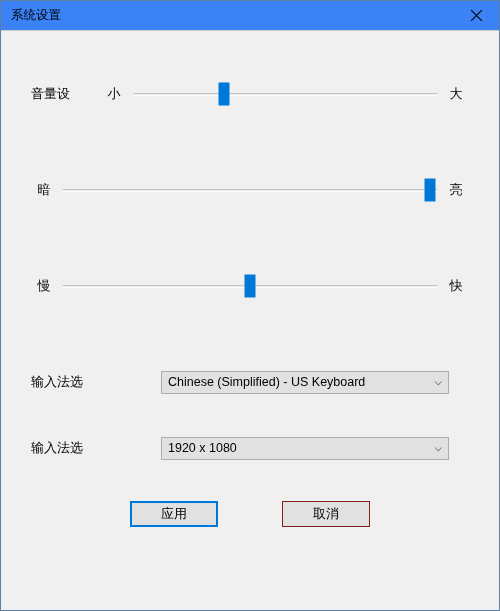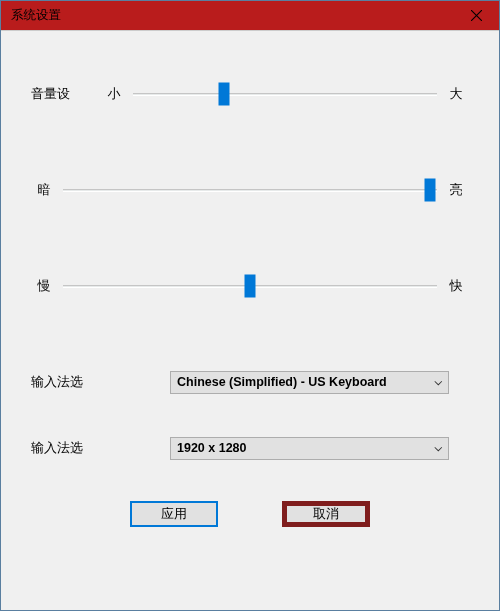--- a/index.html
+++ b/index.html
@@ -12,21 +12,21 @@
   }
   .window {
     width: 500px;
     height: 611px;
     border: 1px solid #5a7fa0;
     background: #f0f0f0;
     position: relative;
   }
   .titlebar {
     height: 30px;
-    background: #b91c1c;
+    background: #3b82f6;
     border-bottom: 1px solid #ccc;
     display: flex;
     align-items: center;
     justify-content: space-between;
     padding-left: 10px;
   }
   .titlebar-title { font-size: 12.5px; color: #000; }
   .close-btn {
     width: 46px;
     height: 30px;
@@ -42,21 +42,20 @@
   }
   .row {
     display: flex;
     align-items: center;
     margin-bottom: 70px;
     height: 26px;
     justify-content: space-between;
   }
   .row.control-row {
     margin-bottom: 40px;
-    gap: 9px;
   }
   .label {
     width: 70px;
     flex-shrink: 0;
   }
   .min-label, .max-label {
     width: 26px;
     text-align: center;
     flex-shrink: 0;
   }
@@ -93,33 +92,32 @@
     width: 100%;
     height: 23px;
     border: 1px solid #adadad;
     background: #e1e1e1;
     display: flex;
     align-items: center;
     justify-content: space-between;
     padding: 0 6px;
     cursor: pointer;
     font-size: 12.5px;
-    font-weight: bold;
   }
   .select .chev { font-size: 10px; color: #333; }
   .button-row {
     display: flex;
     justify-content: center;
     gap: 64px;
     margin-top: 30px;
   }
   .btn {
     width: 88px;
     height: 26px;
-    border: 5px solid #7f1d1d;
+    border: 1px solid #7f1d1d;
     background: #e1e1e1;
     display: flex;
     align-items: center;
     justify-content: center;
     cursor: pointer;
     font-size: 13px;
   }
   .btn.default { border: 2px solid #0078d7; }
 </style>
 </head>
@@ -177,21 +175,21 @@
           <span>Chinese (Simplified) - US Keyboard</span>
           <span class="chev">⌵</span>
         </div>
       </div>
     </div>
 
     <div class="row control-row">
       <span class="label">输入法选</span>
       <div class="control-area">
         <div class="select">
-          <span>1920 x 1280</span>
+          <span>1920 x 1080</span>
           <span class="chev">⌵</span>
         </div>
       </div>
     </div>
 
     <div class="button-row">
       <div class="btn default">
         <span>应用</span>
       </div>
       <div class="btn">

